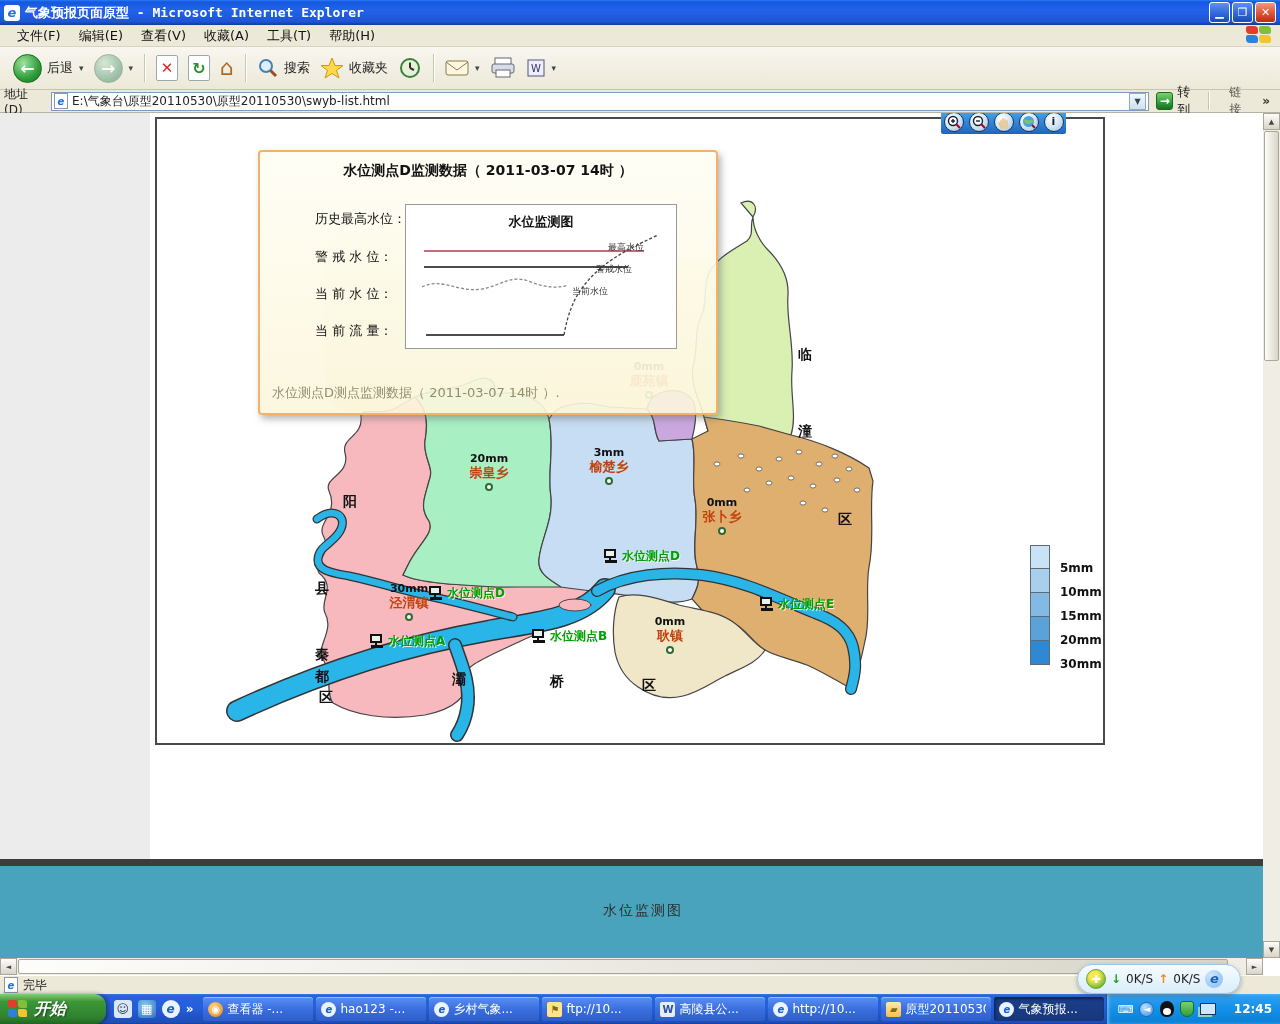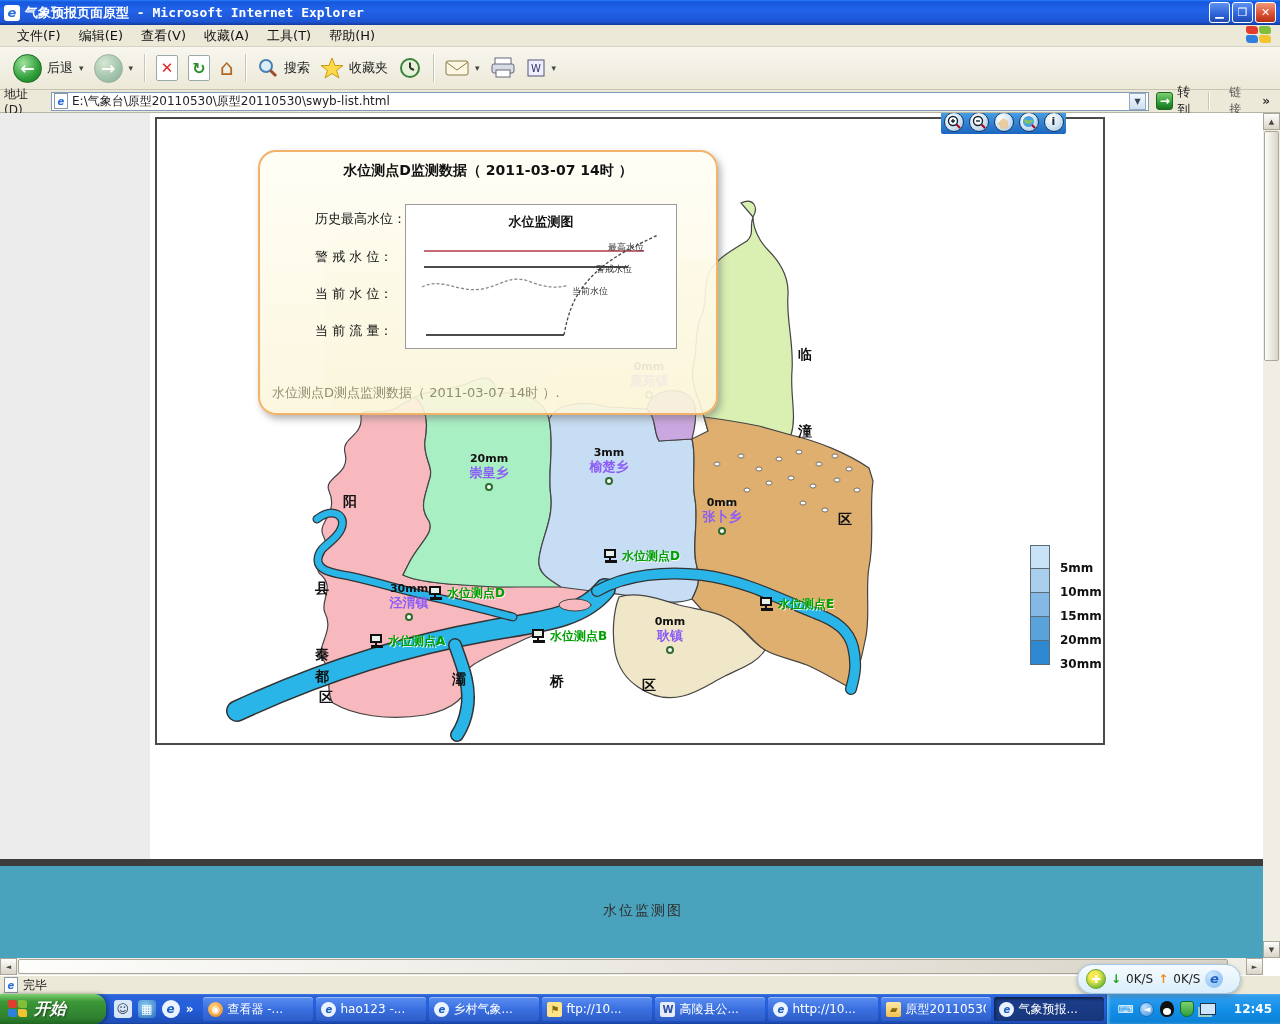--- a/index.html
+++ b/index.html
@@ -62,41 +62,41 @@
   #gutter{left:0;top:0;width:150px;height:746px;background:#ececec;}
   #darkstrip{left:0;top:746px;width:1263px;height:7px;background:#3c3c3c;}
   #tealfooter{left:0;top:753px;width:1263px;height:92px;background:#4aa3bc;}
   #tealfooter .txt{position:absolute;left:603px;top:36px;font-size:14px;color:#2e2e2e;letter-spacing:2px;}
 
   
   #mapbox{left:155px;top:4px;width:950px;height:628px;background:#fff;border:2px solid #4a4a4a;}
   .dlabel{position:absolute;font-size:14px;font-weight:bold;color:#111;}
   .town{position:absolute;display:flex;flex-direction:column;align-items:center;width:70px;}
   .town .rain{font-size:11px;font-weight:bold;color:#111;line-height:1.1;}
-  .town .tname{font-size:13px;font-weight:bold;color:#8b5cf6;line-height:1.2;white-space:nowrap;}
+  .town .tname{font-size:13px;font-weight:bold;color:#c2410c;line-height:1.2;white-space:nowrap;}
   .town .marker{width:8px;height:8px;border-radius:50%;border:2px solid #2e6b2e;background:#fff;margin-top:2px;}
   .station{position:absolute;display:flex;align-items:center;gap:3px;}
   .station .slabel{font-size:12px;font-weight:bold;color:#00a000;text-shadow:1px 1px 0 rgba(255,255,255,.8);white-space:nowrap;}
   .faint{opacity:.85;}
 
   
   #legend{left:873px;top:426px;width:75px;height:135px;}
   .lgsw{position:absolute;left:0;width:20px;height:24px;border:1px solid #5a6b78;border-top:none;}
   .lgsw.first{border-top:1px solid #5a6b78;}
   .lg0{background:#c9e2f5;} .lg1{background:#a9cfec;} .lg2{background:#83b9e4;} .lg3{background:#5ba1da;} .lg4{background:#2f88d2;}
   .lglbl{position:absolute;left:30px;font-size:12px;font-weight:bold;color:#111;}
 
   
   #maptools{left:941px;top:-4px;width:125px;height:25px;background:linear-gradient(180deg,#4fa8e8,#1b66c0);
     display:flex;align-items:center;justify-content:space-around;border-radius:2px;z-index:15;}
   .mtbtn{width:20px;height:20px;border-radius:50%;background:radial-gradient(circle at 35% 30%,#ffffff,#cfe2f2 55%,#9cbdd8);
     border:1px solid #123a6b;display:flex;align-items:center;justify-content:center;}
 
   
-  #popup{left:258px;top:37px;width:460px;height:265px;z-index:20;border-radius:18px;
+  #popup{left:258px;top:37px;width:460px;height:265px;z-index:20;border-radius:4px;
     background:linear-gradient(180deg,rgba(255,254,245,.93),rgba(252,246,220,.90));
     border:2px solid #f2b267;box-shadow:3px 4px 7px rgba(110,110,110,.5);}
   #popup .ptitle{position:absolute;left:0;top:10px;width:100%;text-align:center;font-size:14px;font-weight:bold;color:#111;}
   .pfield{position:absolute;left:12px;font-size:13px;color:#111;display:flex;}
   .pfield .fl{width:96px;margin-left:43px;}
   .pfield .fv{margin-left:0px;}
   #pchart{position:absolute;left:145px;top:52px;width:272px;height:145px;background:#fff;border:1px solid #9a9a9a;}
   #pchart .ctitle{position:absolute;left:0;top:8px;width:100%;text-align:center;font-size:13px;font-weight:bold;color:#111;}
   .clbl{position:absolute;font-size:9px;color:#333;white-space:nowrap;}
   #popup .pfoot{position:absolute;left:12px;top:232px;font-size:13px;color:#8f8f6e;}

